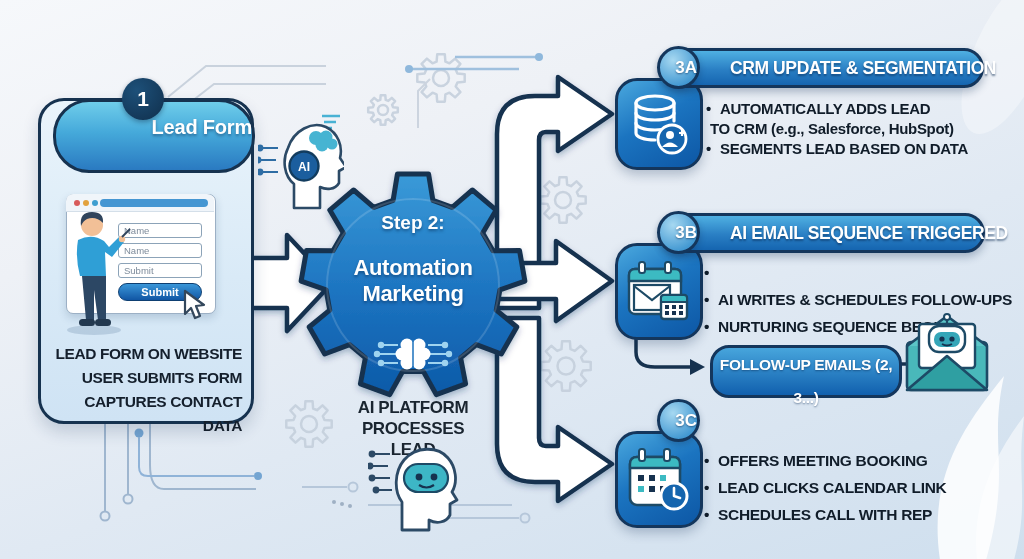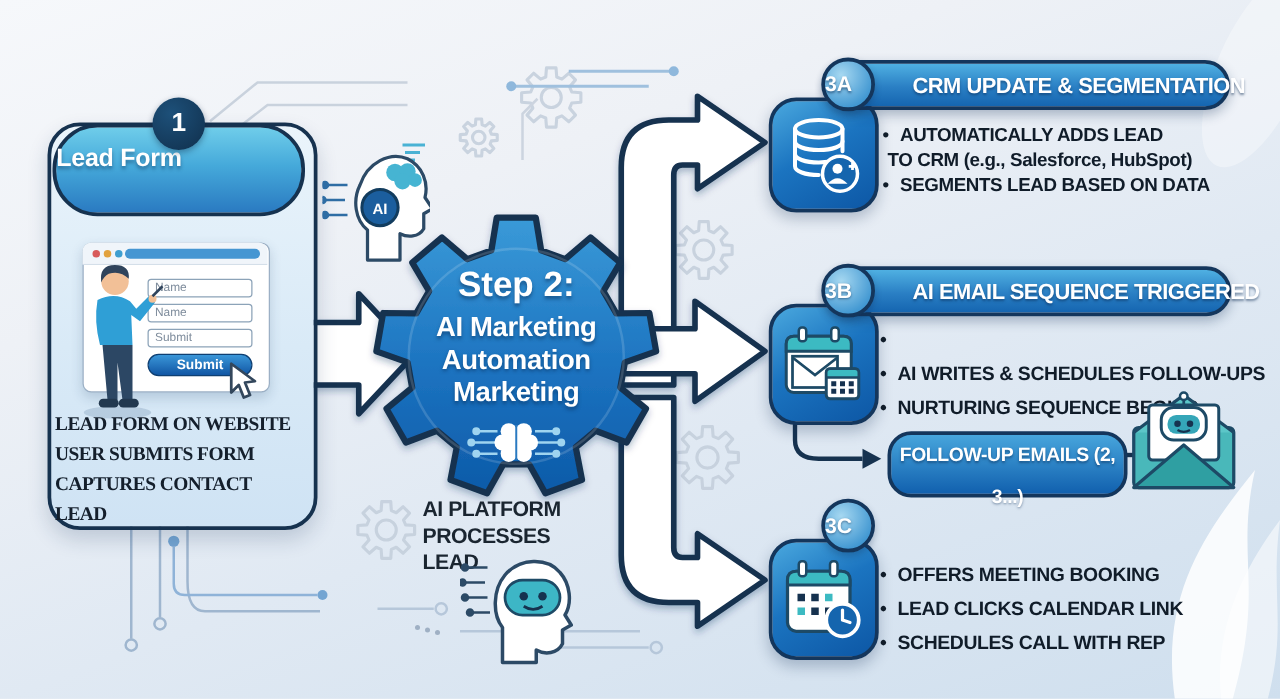--- a/index.html
+++ b/index.html
@@ -6,66 +6,66 @@
   .stage{position:relative;width:1024px;height:559px;overflow:hidden;
     font-family:"Liberation Sans",sans-serif;
     background:linear-gradient(160deg,#f6f8fb 0%,#eef1f6 30%,#e0e9f3 60%,#cfdfee 100%);}
   .abs{position:absolute;}
   svg.bglayer{position:absolute;left:0;top:0;}
 
   
   .lead-card{left:38px;top:98px;width:210px;height:320px;border-radius:26px;
     background:linear-gradient(180deg,#eaf4fb 0%,#d9eaf7 55%,#cfe3f4 100%);
     border:3px solid #16324f;box-shadow:0 8px 16px rgba(20,50,90,.18);}
-  .lead-pill{left:42px;top:99px;width:202px;height:74px;border-radius:36px;
+  .lead-pill{left:53px;top:99px;width:202px;height:74px;border-radius:36px;
     background:linear-gradient(180deg,#6fcdea 0%,#45a9da 45%,#2a7ac1 100%);
     border:3px solid #16324f;color:#fff;font-weight:bold;font-size:20px;
-    text-align:left;line-height:24px;padding-top:13px;box-sizing:border-box;
+    text-align:right;line-height:24px;padding-top:13px;box-sizing:border-box;
     text-shadow:0 2px 3px rgba(10,40,80,.45);letter-spacing:-.2px;}
   .badge1{left:122px;top:78px;width:42px;height:42px;border-radius:50%;
     background:radial-gradient(circle at 35% 30%,#1d5079,#102f4c);
     color:#fff;font-weight:bold;font-size:21px;text-align:center;line-height:42px;
     box-shadow:0 2px 5px rgba(10,30,60,.4);}
   .browser{left:66px;top:194px;width:148px;height:118px;background:#fff;border-radius:7px;
     border:1.5px solid #9cb0c5;box-shadow:0 4px 9px rgba(30,60,100,.18);}
   .browser-bar{left:66px;top:194px;width:148px;height:17px;border-radius:7px 7px 0 0;
     background:#f0f5fa;border-bottom:1px solid #d4dfe9;}
   .dot{width:6px;height:6px;border-radius:50%;top:200px;}
   .addr{left:100px;top:199px;width:108px;height:8px;border-radius:4px;background:#4596d2;}
   .ffield{left:118px;width:84px;height:15px;background:#fff;border:1.5px solid #8ca3b8;
     border-radius:3px;font-size:9.5px;color:#7d8b9b;line-height:13px;padding-left:5px;
     box-sizing:border-box;}
   .fbtn{left:118px;top:283px;width:84px;height:18px;border-radius:9px;
     background:linear-gradient(180deg,#3a96d8,#1156a4);border:1.5px solid #0e3f72;
     color:#fff;font-weight:bold;font-size:11px;text-align:center;line-height:16px;
     box-sizing:border-box;}
-  .lead-caption{left:44px;top:328px;width:198px;text-align:left;font-weight:bold;
-    font-size:15.5px;line-height:24px;color:#141f2c;letter-spacing:-.4px;font-family:Liberation Serif, serif;}
+  .lead-caption{left:44px;top:342px;width:198px;text-align:right;font-weight:bold;
+    font-size:15.5px;line-height:24px;color:#141f2c;letter-spacing:-.4px;}
 
   
   .gear-text{left:323px;top:212px;width:180px;text-align:center;color:#fff;}
-  .gear-text .t1{font-size:28px;font-weight:bold;margin-bottom:5px;text-shadow:0 2px 3px rgba(8,40,80,.5);}
+  .gear-text .t1{font-size:19px;font-weight:bold;margin-bottom:21px;text-shadow:0 2px 3px rgba(8,40,80,.5);}
   .gear-text .t2{font-size:22px;font-weight:bold;line-height:26px;text-shadow:0 2px 3px rgba(8,40,80,.5);letter-spacing:-.3px;}
-  .proc-caption{left:338px;top:397px;width:150px;font-weight:bold;
+  .proc-caption{left:338px;top:397px;width:150px;text-align:center;font-weight:bold;
     font-size:17px;line-height:21px;color:#1a2530;letter-spacing:-.4px;}
 
   
   .tile{width:88px;border-radius:22px;
     background:linear-gradient(150deg,#4aa8de 0%,#1b74c0 45%,#0d57a5 100%);
     border:3px solid #14365c;box-shadow:0 5px 11px rgba(15,45,85,.25);
     display:flex;align-items:center;justify-content:center;box-sizing:border-box;}
   .hpill{height:40px;border-radius:21px;background:linear-gradient(180deg,#4fb0e2 0%,#2a7fc4 55%,#1565b0 100%);
     border:3px solid #14365c;color:#fff;font-weight:bold;font-size:17.5px;
     letter-spacing:-.4px;text-align:center;box-sizing:border-box;line-height:35px;
     padding-left:66px;padding-right:10px;text-shadow:0 2px 2px rgba(8,40,80,.5);
     box-shadow:0 4px 9px rgba(15,45,85,.3);white-space:nowrap;}
   .bbadge{width:43px;height:43px;border-radius:50%;
     background:radial-gradient(circle at 35% 30%,#a6d8f1,#4298d2 75%);
     border:3px solid #14365c;color:#fff;font-weight:bold;font-size:17px;
-    text-align:left;line-height:37px;box-sizing:border-box;
+    text-align:right;line-height:37px;box-sizing:border-box;
     text-shadow:0 1px 2px rgba(8,40,80,.55);box-shadow:0 3px 6px rgba(15,45,85,.3);}
   .bullets{color:#101c29;font-weight:bold;letter-spacing:-.3px;}
   .brow{display:flex;}
   .bdot{width:14px;flex:none;}
   .tag-pill{left:710px;top:345px;width:192px;height:53px;border-radius:19px;
     background:linear-gradient(180deg,#47a5dc,#1160ae);border:3px solid #14365c;
     color:#fff;font-weight:bold;font-size:15.5px;text-align:center;line-height:33px;
     letter-spacing:-.3px;box-sizing:border-box;text-shadow:0 1px 2px rgba(8,40,80,.5);}
 </style>
 </head>
@@ -201,21 +201,21 @@
     <rect x="39" y="111" width="16" height="7" rx="3.5" fill="#22384f"></rect>
   </svg>
 
   <svg class="abs" style="left:180px;top:289px" width="28" height="32" viewBox="0 0 28 32">
     <path d="M5,2 L5,25 L11,19 L15,29 L20,27 L16,17 L24,16 Z" fill="#ffffff" stroke="#33475c" stroke-width="2.2" stroke-linejoin="round"></path>
   </svg>
 
   <div class="abs lead-caption">
     <div>LEAD FORM ON WEBSITE</div>
     <div>USER SUBMITS FORM</div>
-    <div>CAPTURES CONTACT LEAD</div>
+    <div>CAPTURES CONTACT DATA</div>
   </div>
 
   <svg class="abs" style="left:258px;top:104px" width="86" height="108" viewBox="0 0 86 108">
     <g stroke="#2e6da4" stroke-width="2" fill="none">
       <path d="M2,44 L20,44 M0,56 L18,56 M2,68 L20,68"></path>
       <circle cx="2" cy="44" r="2.4" fill="#2e6da4"></circle>
         <circle cx="0" cy="56" r="2.4" fill="#2e6da4"></circle>
         <circle cx="2" cy="68" r="2.4" fill="#2e6da4"></circle>
     </g>
     <g stroke="#49b2d4" stroke-width="2.4">
@@ -227,21 +227,20 @@
         <circle cx="68" cy="33" r="6.5"></circle>
         <circle cx="64" cy="41" r="6.5"></circle>
         <circle cx="74" cy="40" r="5.5"></circle>
     </g>
     <circle cx="46" cy="62" r="14.5" fill="#1b5e9e" stroke="#123c5e" stroke-width="2.4"></circle>
     <text x="46" y="67" text-anchor="middle" font-size="12" font-weight="bold" fill="#ffffff" font-family="Liberation Sans, sans-serif">AI</text>
   </svg>
 
   <div class="abs gear-text">
     <div class="t1">Step 2:</div>
-    <div class="t2">AI Marketing</div>
     <div class="t2">Automation</div>
     <div class="t2">Marketing</div>
   </div>
 
   <div class="abs proc-caption">
     <div>AI PLATFORM</div>
     <div>PROCESSES LEAD</div>
   </div>
 
   <svg class="abs" style="left:368px;top:436px" width="92" height="96" viewBox="0 0 92 96">

